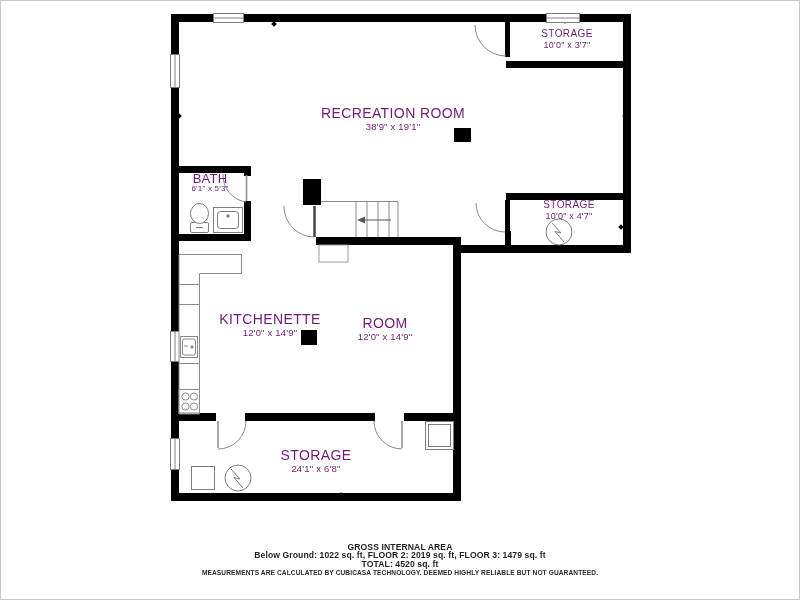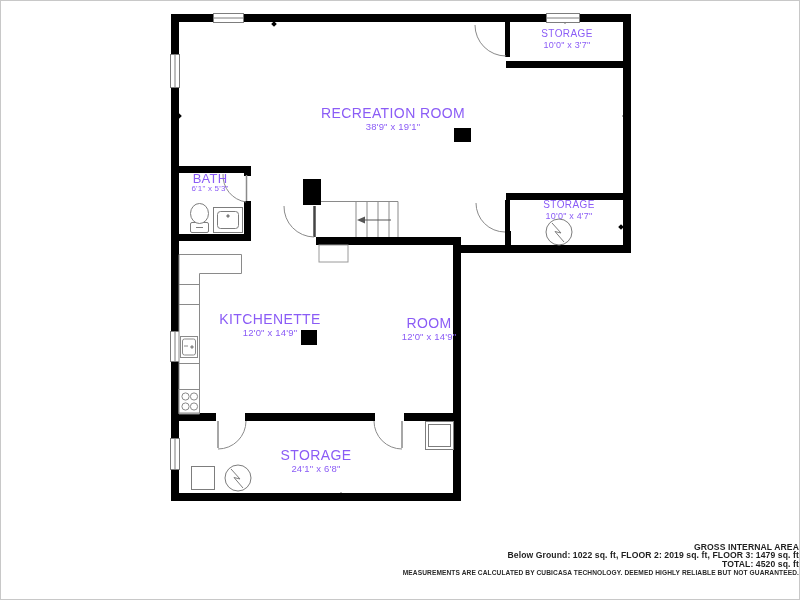--- a/index.html
+++ b/index.html
@@ -10,36 +10,36 @@
     border:1px solid #c8c8c8;
     box-sizing:border-box;
     font-family:"Liberation Sans", sans-serif;
     overflow:hidden;
   }
   .plan-svg{position:absolute;left:0;top:0;}
   .label{
     position:absolute;
     transform:translateX(-50%);
     text-align:center;
-    color:#8b5cf6;
+    color:#701a75;
     white-space:nowrap;
     line-height:13px;
   }
   .room-name{font-size:14px;letter-spacing:.4px;font-weight:500;}
   .room-dims{font-size:9.5px;letter-spacing:.2px;}
   .label.small{line-height:10px;}
   .label.small .room-name{font-size:13px;letter-spacing:.2px;}
   .label.small .room-dims{font-size:8px;}
   .label.mid{line-height:11.5px;}
   .label.mid .room-name{font-size:10px;}
   .label.mid .room-dims{font-size:9px;}
   .footer{
     position:absolute;
     left:0;top:542px;width:100%;
-    text-align:right;
+    text-align:center;
     color:#1f1f1f;
   }
   .footer div{font-size:8.6px;line-height:8.3px;font-weight:600;letter-spacing:.1px;}
   .footer .disclaimer{font-size:6.6px;line-height:10px;font-weight:600;color:#2a2a2a;}
 </style>
 </head>
 <body>
 
 <div class="canvas">
 
@@ -223,21 +223,21 @@
   <div class="label small" style="left:209px;top:173px;">
     <div class="room-name">BATH</div>
     <div class="room-dims">6'1" x 5'3"</div>
   </div>
 
   <div class="label" style="left:249px;top:312px;margin-left:20px;">
     <div class="room-name">KITCHENETTE</div>
     <div class="room-dims">12'0" x 14'9"</div>
   </div>
 
-  <div class="label" style="left:384px;top:316px;margin-left:44px;">
+  <div class="label" style="left:384px;top:316px;">
     <div class="room-name">ROOM</div>
     <div class="room-dims">12'0" x 14'9"</div>
   </div>
 
   <div class="label" style="left:315px;top:448px;">
     <div class="room-name">STORAGE</div>
     <div class="room-dims">24'1" x 6'8"</div>
   </div>
 
   <div class="footer">

